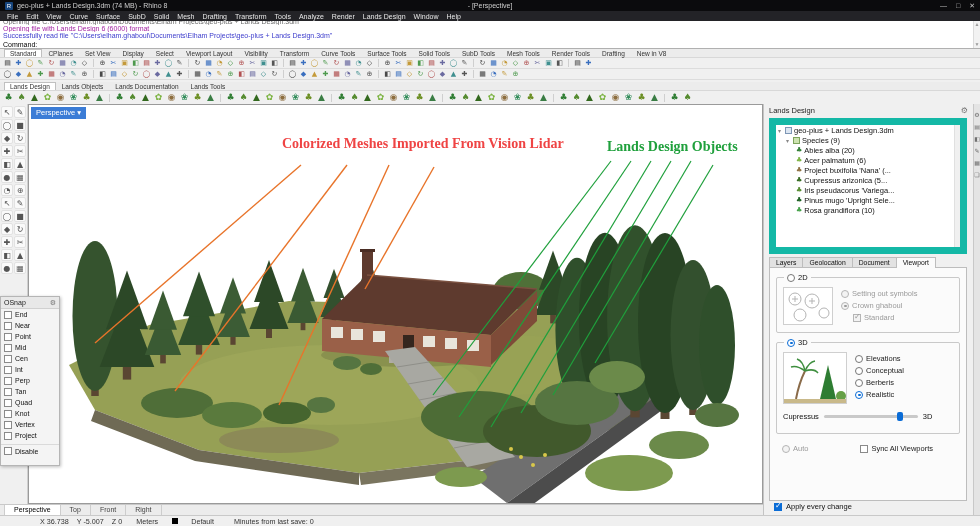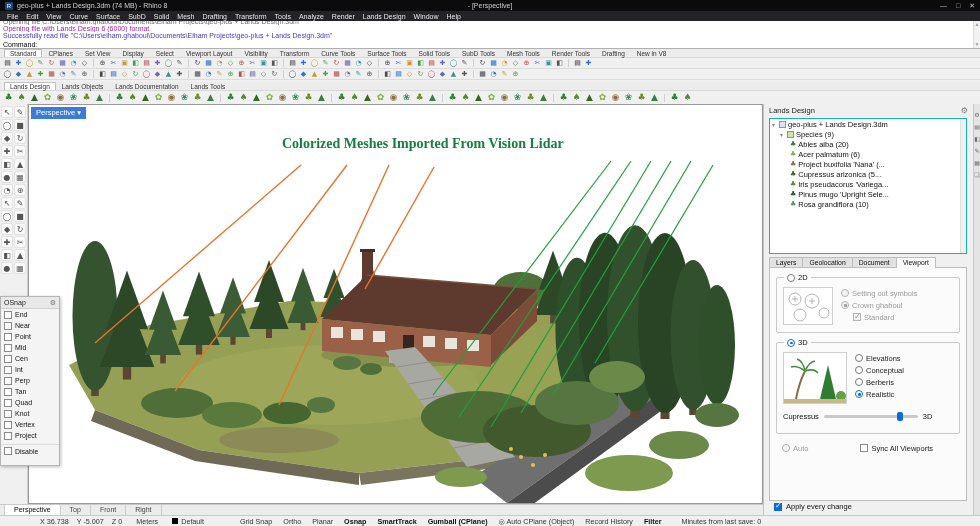--- a/index.html
+++ b/index.html
@@ -41,42 +41,42 @@
   #main-inner{position:absolute;left:0;top:22px;width:980px;height:411px;}
 
   #left-palette{position:absolute;left:0;top:0;width:28px;height:400px;background:#f0f0f0;border-right:1px solid #cfcfcf;display:grid;grid-template-columns:12px 12px;gap:1px;justify-content:center;align-content:start;padding-top:2px;}
   .pal-icon{width:12px;height:12px;background:#fafafa;border:1px solid #e2e2e2;border-radius:2px;color:#555;font-size:8px;line-height:11px;text-align:center;font-family:"DejaVu Sans",sans-serif;}
 
   
   #viewport{position:absolute;left:28px;top:0;width:735px;height:400px;background:#fff;border:1px solid #9a9a9a;overflow:hidden;}
   #vp-label{position:absolute;left:2px;top:2px;background:#3b7cd6;color:#fff;font-size:7.5px;padding:1px 5px 2px 5px;z-index:6;}
   #scene{position:absolute;left:0;top:0;z-index:1;}
   .annotation{position:absolute;z-index:4;font-family:"Liberation Serif",serif;font-weight:bold;font-size:14px;white-space:nowrap;}
-  #ann-orange{left:253px;top:31px;color:#15803d;}
+  #ann-orange{left:253px;top:31px;color:#ef4444;}
   #ann-green{left:578px;top:34px;color:#1fa03c;}
 
   
   #osnap{position:absolute;left:0;top:192px;width:60px;height:170px;background:#f4f4f4;border:1px solid #b5b5b5;z-index:20;box-shadow:1px 1px 3px rgba(0,0,0,.25);font-size:7px;}
   #osnap-header{height:12px;background:#e8e8e8;border-bottom:1px solid #d0d0d0;display:flex;align-items:center;padding:0 3px;gap:2px;}
   #osnap-header .t{font-size:7px;color:#222;}
   #osnap-header .gear{margin-left:auto;color:#777;font-size:7px;font-family:"DejaVu Sans",sans-serif;}
   .osnap-row{display:flex;align-items:center;gap:3px;height:11px;padding:0 3px;}
   .osnap-row.disable{margin-top:3px;border-top:1px solid #dadada;padding-top:2px;}
   .check{width:8px;height:8px;border:1px solid #8a8a8a;background:#fff;display:inline-block;position:relative;flex:none;}
   .check.on::after{content:"✓";position:absolute;left:0px;top:-1.5px;font-size:8px;line-height:8px;color:#0a6cd6;}
   .check.disabled{border-color:#b5b5b5;background:#f3f3f3;}
   .check.disabled.on::after{color:#9b9b9b;}
   .check.filled.on{background:#0a6cd6;border-color:#0a6cd6;}
   .check.filled.on::after{color:#fff;}
 
   
   #right-panel{position:absolute;left:763px;top:0;width:210px;height:411px;background:#f0f0f0;border-left:1px solid #c4c4c4;font-size:7.5px;}
   #rp-header{height:13px;display:flex;align-items:center;padding:0 5px;color:#222;}
   #rp-header .gear{margin-left:auto;color:#777;font-family:"DejaVu Sans",sans-serif;font-size:8px;}
-  #species-box{position:absolute;left:5px;top:14px;width:198px;height:136px;background:#fff;border:1px solid #14b8a6;overflow:hidden;}
+  #species-box{position:absolute;left:5px;top:14px;width:198px;height:136px;background:#fff;border:7px solid #14b8a6;overflow:hidden;}
   #species-scroll{position:absolute;right:0;top:0;bottom:0;width:6px;background:#f0f0f0;border-left:1px solid #e0e0e0;}
   .tree-row{display:flex;align-items:center;gap:2px;height:10px;white-space:nowrap;overflow:hidden;}
   .tree-row.root{padding-left:2px;}
   .tree-row.folder{padding-left:10px;}
   .tree-row.species{padding-left:20px;}
   .tw{color:#888;font-size:6px;width:5px;flex:none;}
   .doc-icon{width:7px;height:7px;background:#dce6f2;border:1px solid #7d96b5;flex:none;}
   .folder-icon{width:7px;height:7px;background:#cde3b0;border:1px solid #7da45c;flex:none;}
   .sp-icon{font-size:7px;line-height:8px;flex:none;font-family:"DejaVu Sans",sans-serif;}
   #panel-tabs{position:absolute;left:5px;top:153px;display:flex;font-size:6.8px;}
@@ -90,21 +90,21 @@
   .legend{position:absolute;left:7px;top:-5px;background:#fbfbfb;display:flex;align-items:center;gap:3px;padding:0 3px;}
   .radio{width:8px;height:8px;border:1px solid #767676;border-radius:50%;background:#fff;display:inline-block;position:relative;flex:none;}
   .radio.on{border-color:#0a6cd6;}
   .radio.on::after{content:"";position:absolute;left:2px;top:2px;width:2.5px;height:2.5px;border-radius:50%;background:#0a6cd6;}
   .radio.disabled{border-color:#b5b5b5;background:#f3f3f3;}
   .radio.disabled.on{border-color:#b5b5b5;}
   .radio.disabled.on::after{background:#9b9b9b;}
   .gb-row{display:flex;gap:8px;padding:9px 6px 4px 6px;}
   .thumb{background:#fff;border:1px solid #cfcfcf;flex:none;}
   .opt-col{display:flex;flex-direction:column;gap:3px;padding-top:2px;}
-  .opt{display:flex;gap:3px;}
+  .opt{display:flex;align-items:center;gap:3px;}
   .opt.indent{margin-left:12px;}
   .opt .lab{color:#222;}
   .opt.disabled .lab{color:#9b9b9b;}
   #billboard-row{display:flex;align-items:center;gap:5px;padding:4px 6px 0 6px;}
   .slider{position:relative;width:94px;height:3px;background:#c9c9c9;border-radius:2px;flex:none;}
   .slider .handle{position:absolute;left:78%;top:-3px;width:6px;height:9px;background:#0a6cd6;border-radius:2px;}
   #mode-row{position:absolute;left:12px;top:176px;width:180px;display:flex;align-items:center;}
   #mode-row .gap{width:52px;}
   #apply-row{position:absolute;left:10px;bottom:4px;display:flex;align-items:center;gap:4px;}
 
@@ -114,21 +114,21 @@
 
   
   #vp-tabs{position:absolute;left:0;top:400px;width:763px;height:11px;background:#ececec;border-top:1px solid #c9c9c9;display:flex;align-items:stretch;font-size:7px;padding-left:4px;}
   .vtab{padding:1px 9px;border-right:1px solid #cdcdcd;color:#444;}
   .vtab.active{background:#fff;color:#000;border-left:1px solid #cdcdcd;}
 
   
   #statusbar{position:absolute;left:0;top:515px;width:980px;height:11px;background:#f0f0f0;border-top:1px solid #c9c9c9;display:flex;align-items:center;font-size:7.2px;color:#333;}
   #sb-coords{display:flex;gap:8px;margin-left:40px;}
   #sb-units{margin-left:14px;}
-  #sb-layer{margin-left:14px;display:flex;align-items:center;gap:3px;text-align:right;}
+  #sb-layer{margin-left:14px;display:flex;align-items:center;gap:13px;text-align:right;}
   .swatch{width:6px;height:6px;background:#000;display:inline-block;}
   #sb-toggles{display:flex;gap:11px;margin-left:36px;}
   .sb-item{white-space:nowrap;}
   .toggle.active{font-weight:bold;color:#111;}
   #sb-right{margin-left:20px;white-space:nowrap;}
 </style>
 </head>
 <body>
 
 <div id="app">
@@ -517,20 +517,21 @@
             <line x1="582" y1="56" x2="404" y2="290"></line>
             <line x1="602" y1="56" x2="430" y2="312"></line>
             <line x1="622" y1="56" x2="462" y2="322"></line>
             <line x1="642" y1="56" x2="492" y2="308"></line>
             <line x1="662" y1="56" x2="524" y2="290"></line>
             <line x1="684" y1="60" x2="566" y2="258"></line>
           </g>
         </svg>
 
         <div class="annotation" id="ann-orange">Colorized Meshes Imported From Vision Lidar</div>
+        <div class="annotation" id="ann-green">Lands Design Objects</div>
       </div>
 
       <div id="osnap">
         <div id="osnap-header">
           <span class="t">OSnap</span>
           <span class="gear">⚙</span>
         </div>
         <div id="osnap-list">
             <div class="osnap-row">
               <div class="check"></div>
@@ -769,27 +770,16 @@
     <div id="sb-coords">
         <div class="sb-item">X 36.738</div>
         <div class="sb-item">Y -5.007</div>
         <div class="sb-item">Z 0</div>
       </div>
     <span id="sb-units" class="sb-item">Meters</span>
     <div id="sb-layer">
       <span class="swatch"></span>
       <span>Default</span>
     </div>
-    <div id="sb-toggles">
-        <div class="sb-item toggle">Grid Snap</div>
-        <div class="sb-item toggle">Ortho</div>
-        <div class="sb-item toggle">Planar</div>
-        <div class="sb-item toggle active">Osnap</div>
-        <div class="sb-item toggle active">SmartTrack</div>
-        <div class="sb-item toggle active">Gumball (CPlane)</div>
-        <div class="sb-item toggle">◎ Auto CPlane (Object)</div>
-        <div class="sb-item toggle">Record History</div>
-        <div class="sb-item toggle active">Filter</div>
-      </div>
     <span id="sb-right" class="sb-item">Minutes from last save: 0</span>
   </div>
 
 </div>
 
 </body></html>

